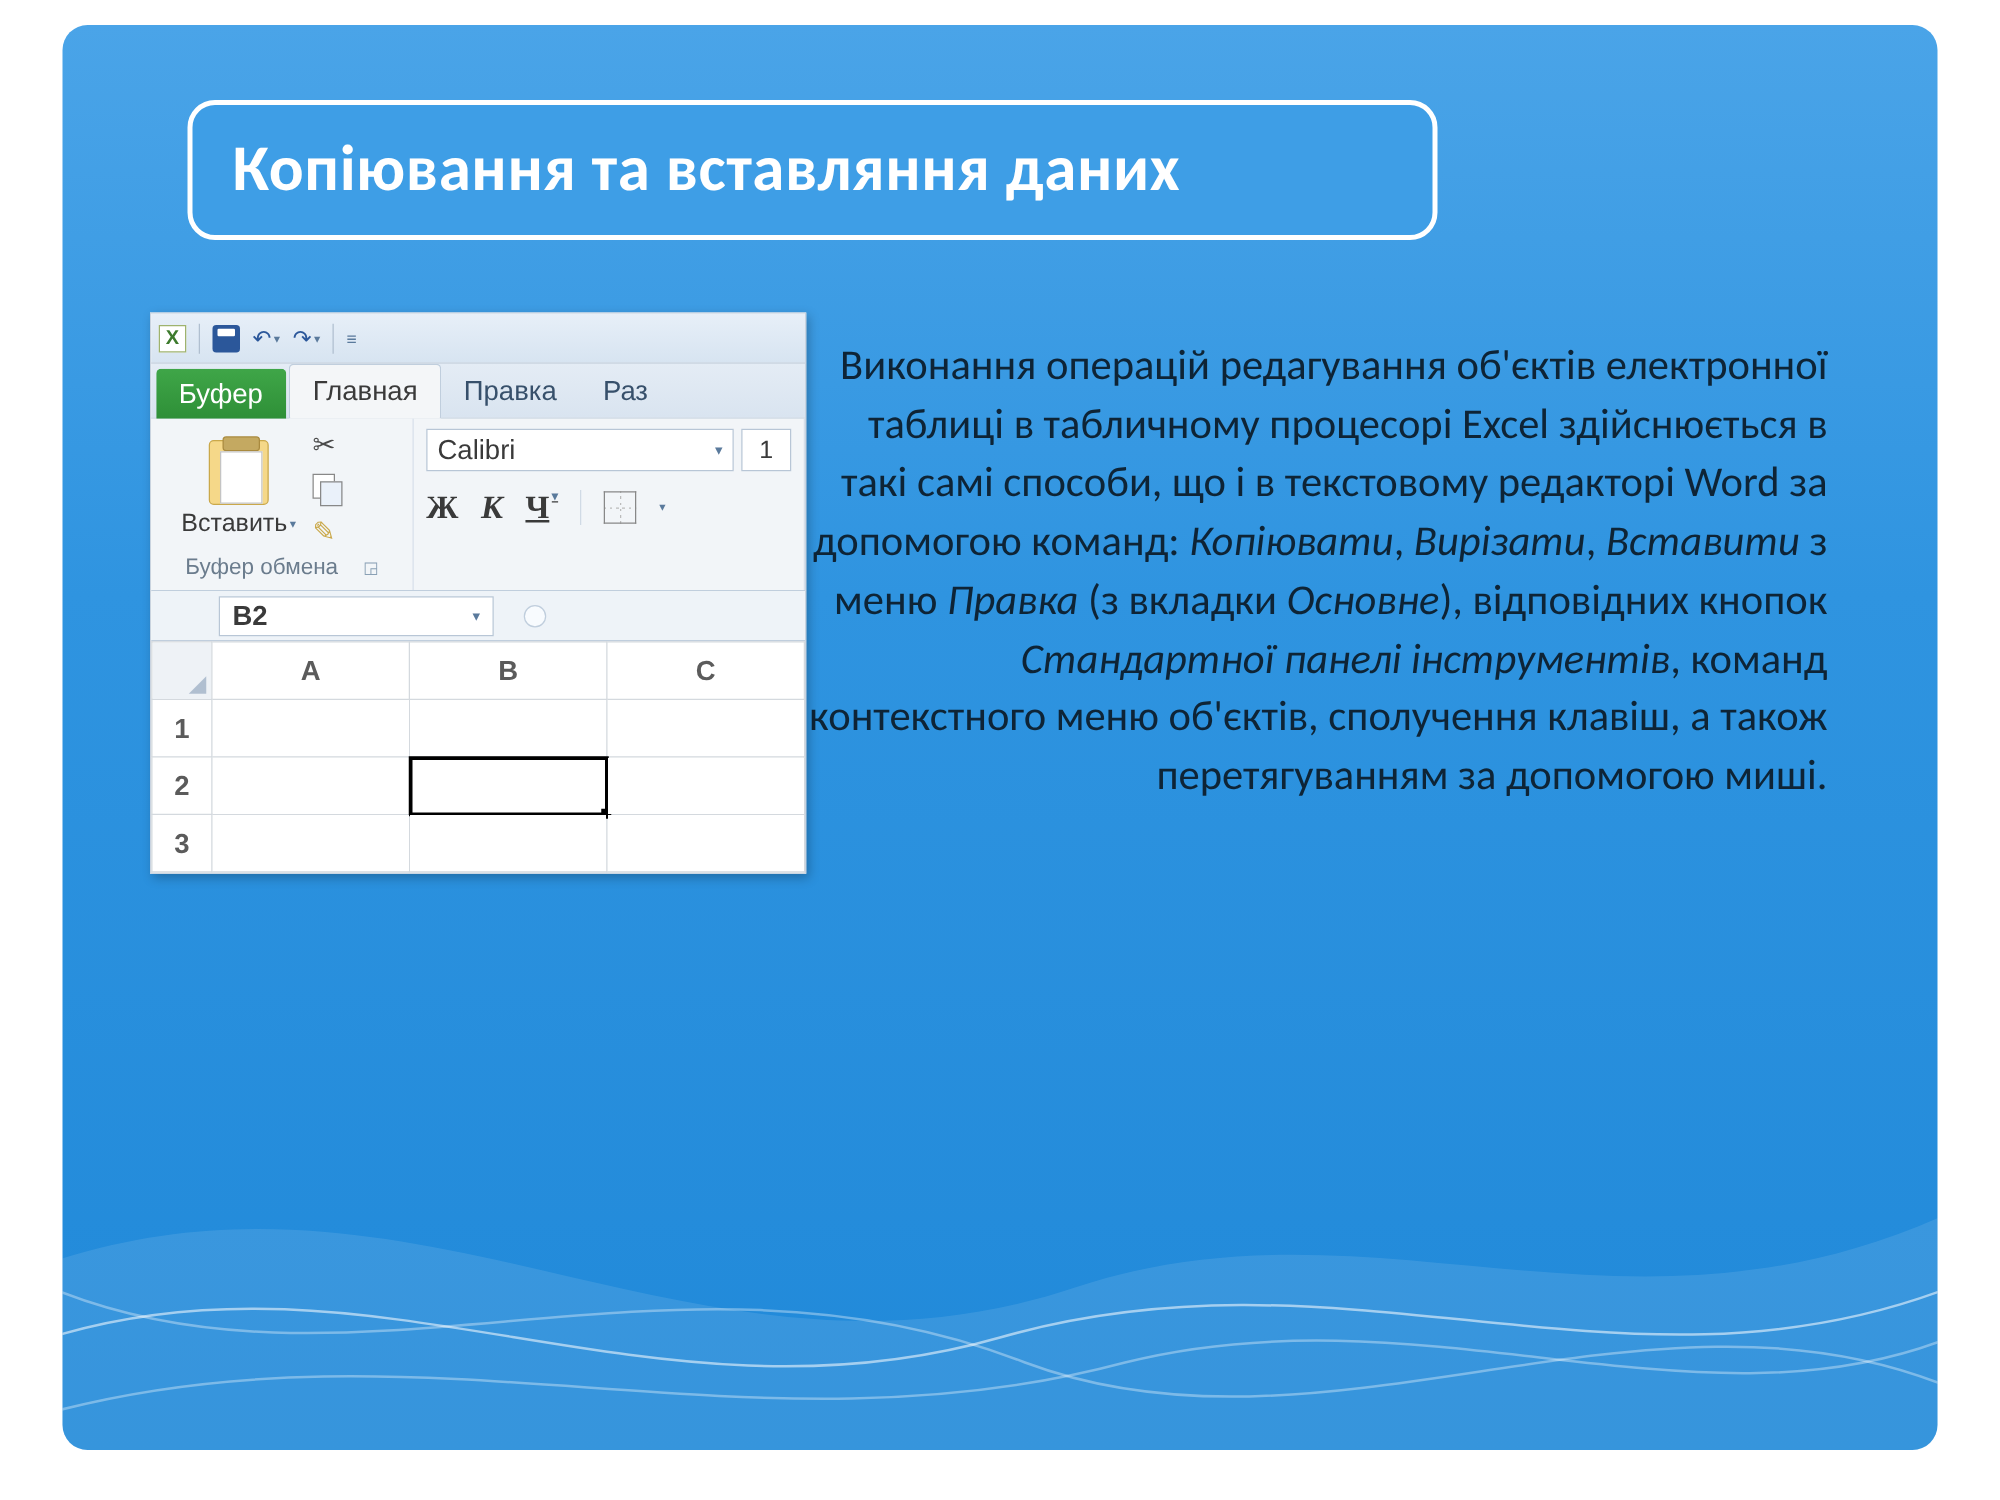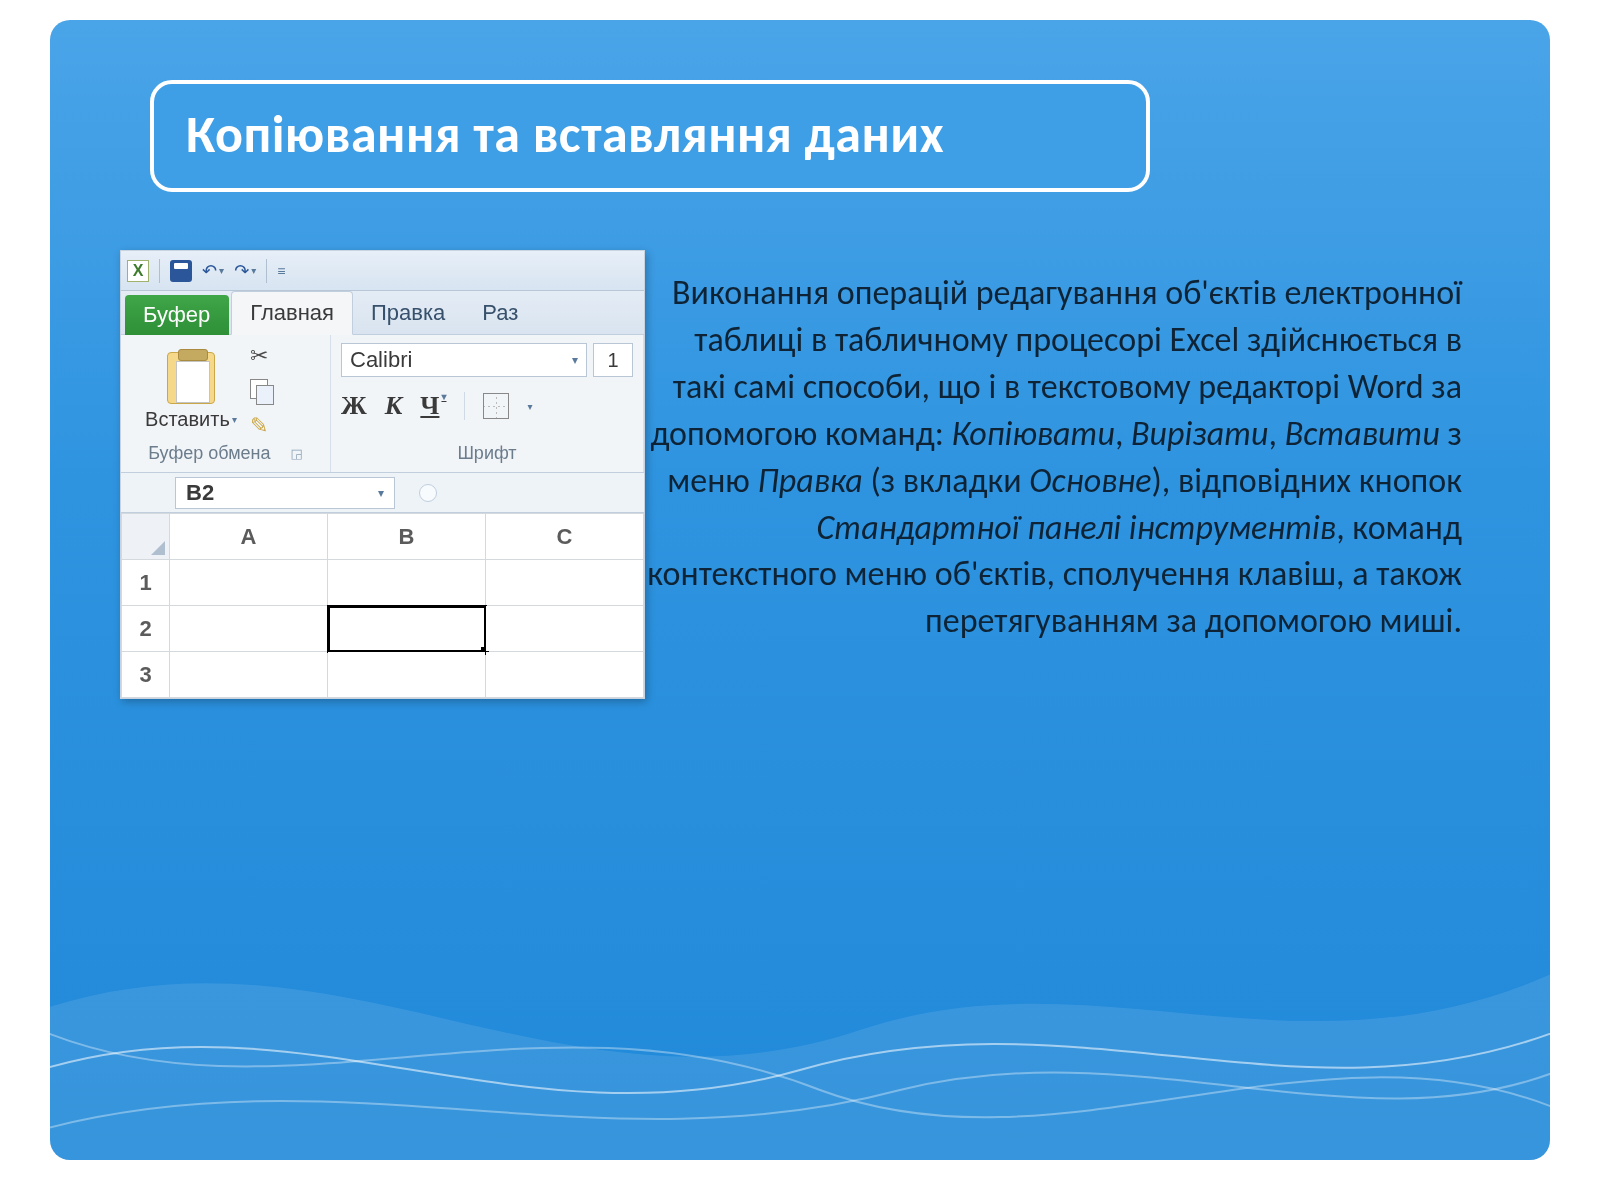--- a/index.html
+++ b/index.html
@@ -342,21 +342,20 @@
             <span class="i">К</span>
             <span class="u">
                 <span>Ч</span>
                 <span class="chev">▾</span>
               </span>
             <span class="sep2"></span>
             <span class="borders-icon"></span>
               <span style="font-size:10px;color:#5a7a9c;">▾</span>
           </div>
         </div>
-        <div class="group-label">Шрифт</div>
       </div>
     </div>
 
     <div class="namebox-row">
       <div class="namebox">
         <span>B2</span>
           <span class="chev">▾</span>
       </div>
       <span class="fx"></span>
     </div>

